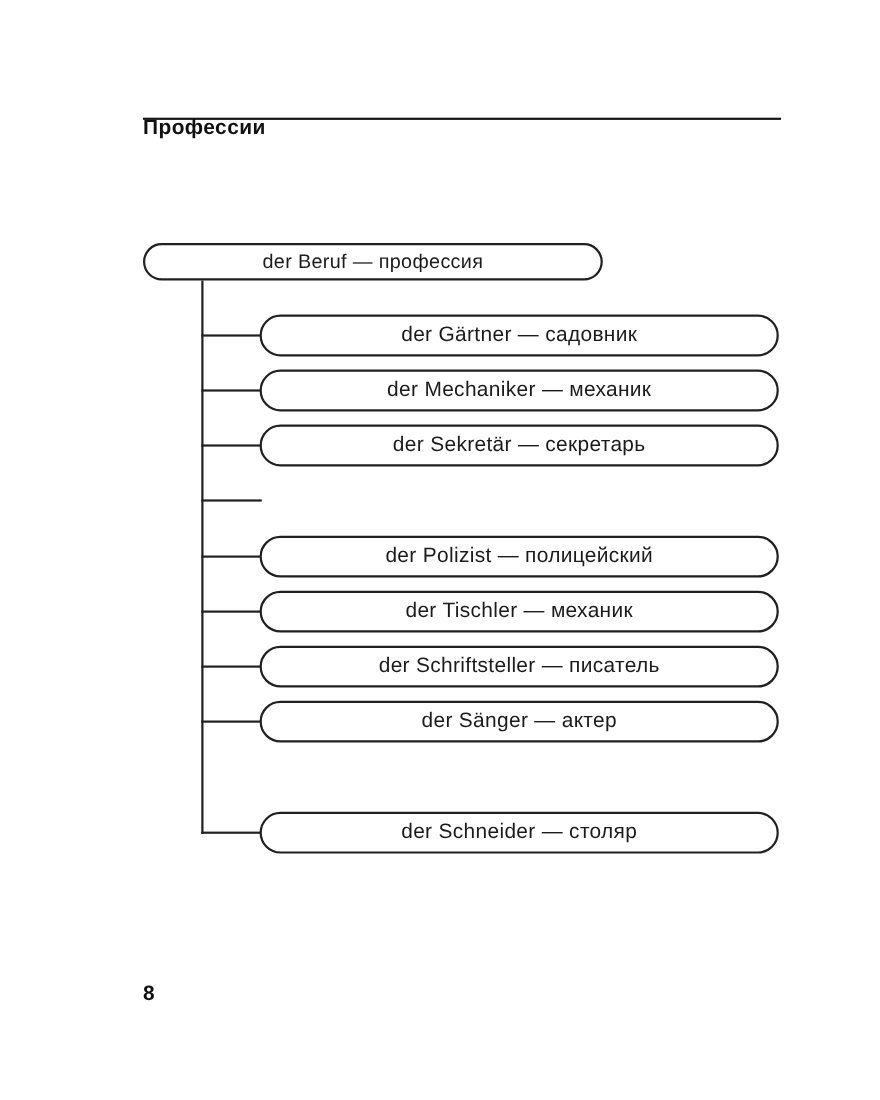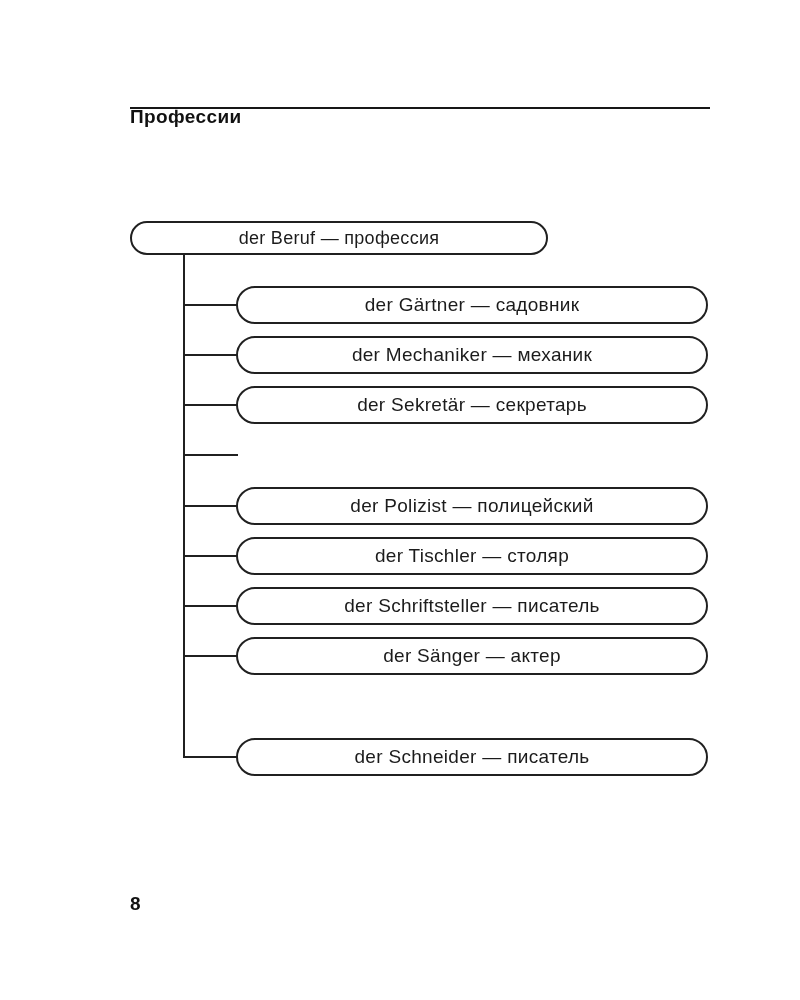--- a/index.html
+++ b/index.html
@@ -132,34 +132,34 @@
     <div class="stub"></div>
   </div>
 
   <div class="row" style="top:487px">
     <div class="stub"></div>
     <div class="pill">der Polizist — полицейский</div>
   </div>
 
   <div class="row" style="top:537px">
     <div class="stub"></div>
-    <div class="pill">der Tischler — столяр</div>
+    <div class="pill">der Tischler — механик</div>
   </div>
 
   <div class="row" style="top:587px">
     <div class="stub"></div>
     <div class="pill">der Schriftsteller — писатель</div>
   </div>
 
   <div class="row" style="top:637px">
     <div class="stub"></div>
     <div class="pill">der Sänger — актер</div>
   </div>
 
 
   <div class="row" style="top:738px">
     <div class="stub"></div>
-    <div class="pill">der Schneider — писатель</div>
+    <div class="pill">der Schneider — столяр</div>
   </div>
 
   <div class="page-number">8</div>
 
 </div>
 
 </body></html>

